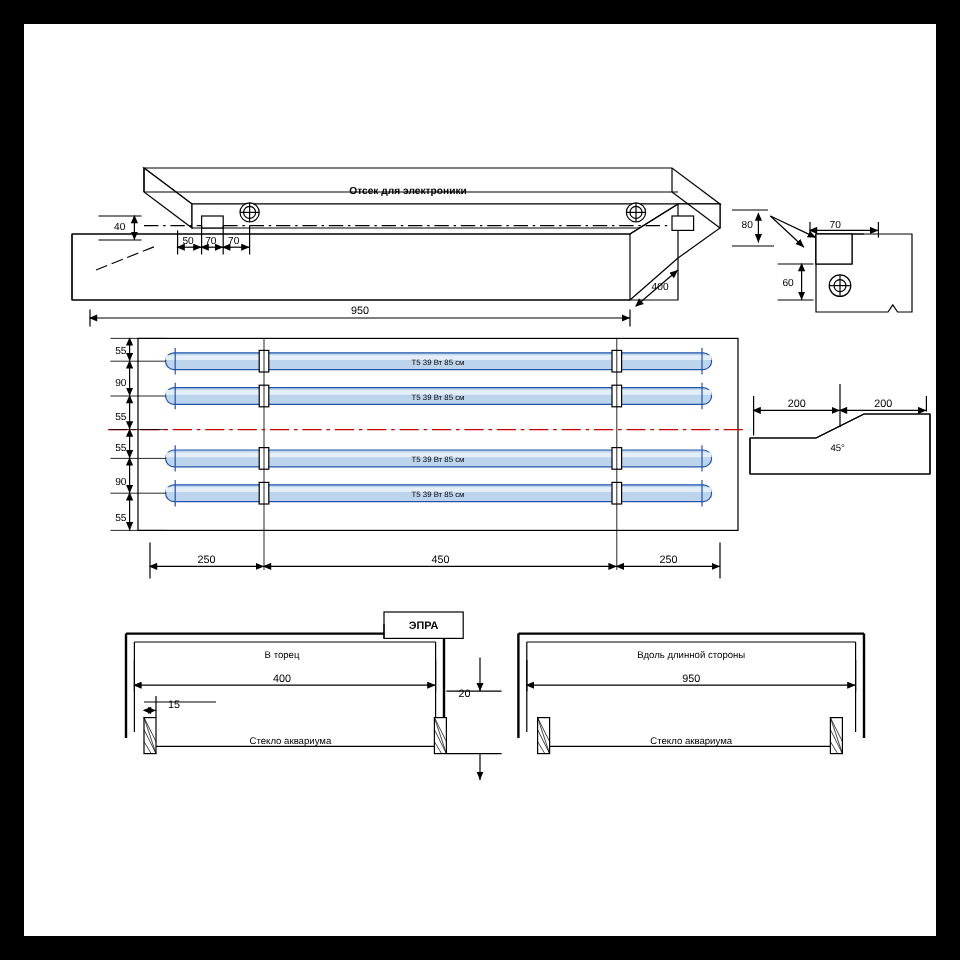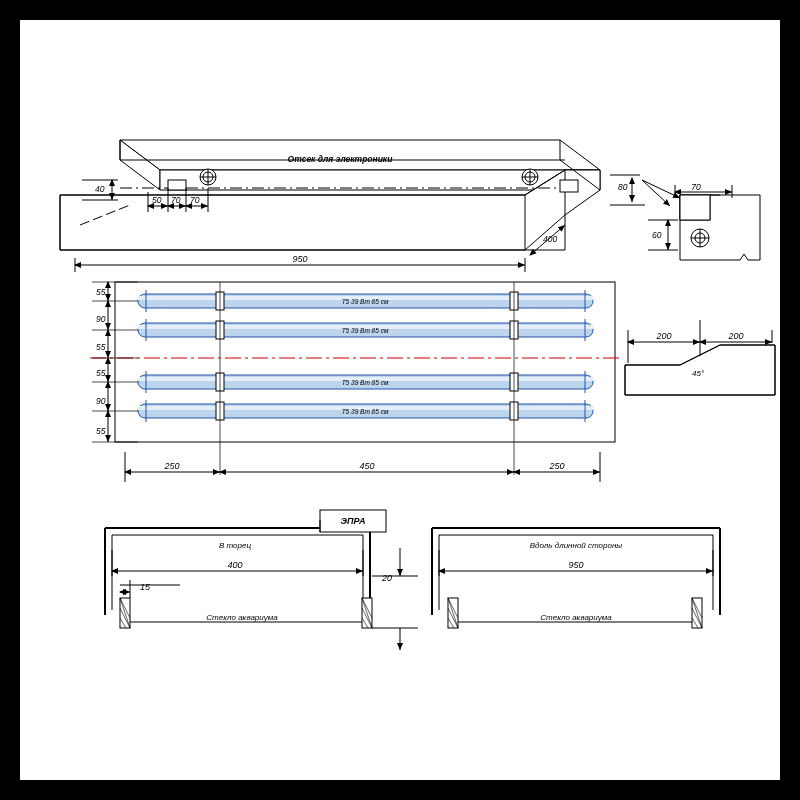--- a/index.html
+++ b/index.html
@@ -1,17 +1,17 @@
 <!DOCTYPE html>
 <html><head>
 <meta charset="utf-8">
 <style>
   html,body{margin:0;padding:0;background:#000;}
   body{width:800px;height:800px;font-family:"Liberation Sans",sans-serif;}
-  #sheet{position:relative;width:760px;height:760px;margin:20px;background:#fff;overflow:hidden;font-style:italic;}
+  #sheet{position:relative;width:760px;height:760px;margin:20px;background:#fff;overflow:hidden;}
   svg{position:absolute;left:0;top:0;width:760px;height:760px;overflow:visible;}
   text{font-family:"Liberation Sans",sans-serif;}
 </style>
 </head>
 <body>
 
 <div id="sheet">
 
   <svg viewBox="0 0 760 760">
     <defs>

